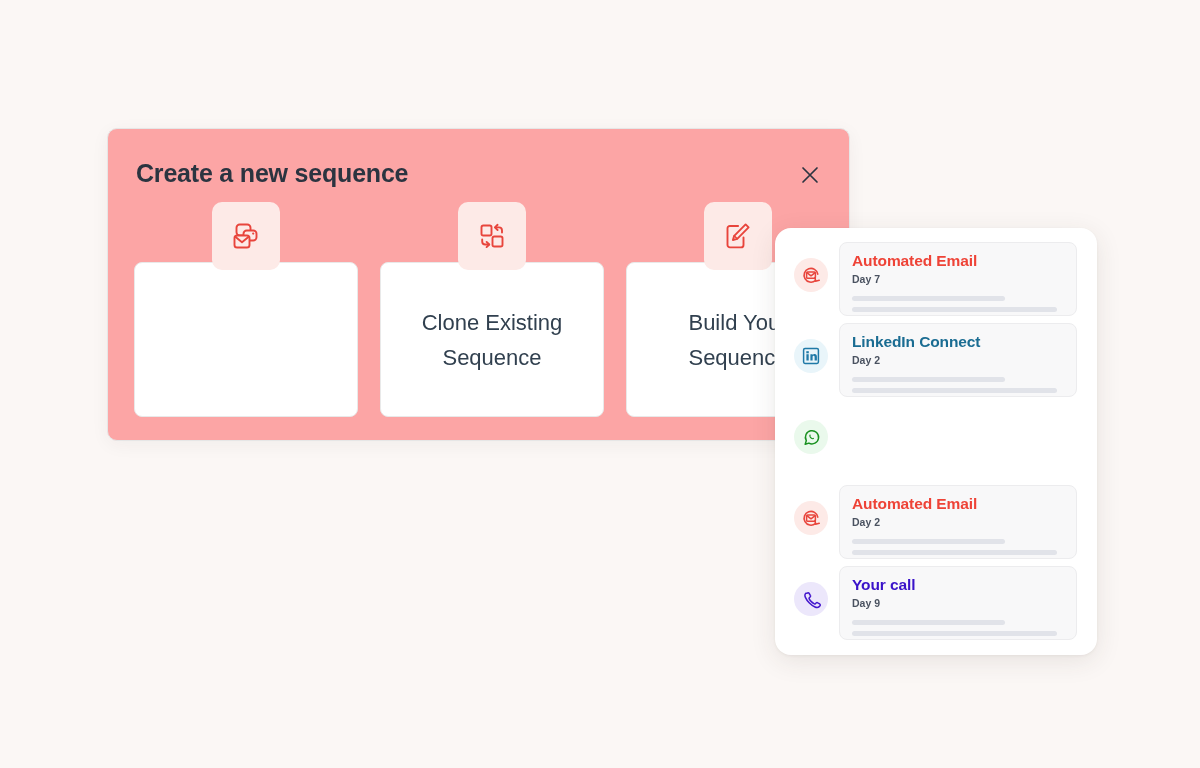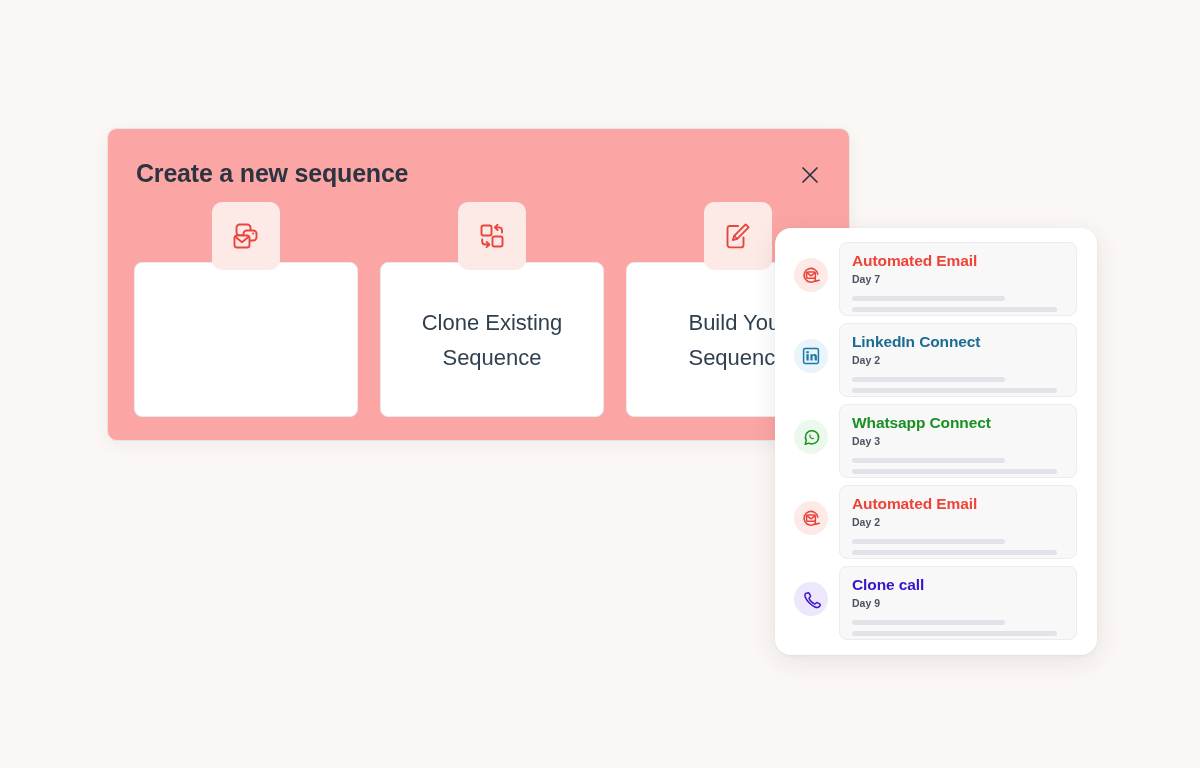--- a/index.html
+++ b/index.html
@@ -253,26 +253,20 @@
     </div>
   </div>
 
   <div class="step">
     <div class="step-icon" style="background:#eaf9ec">
       <svg width="19" height="19" viewBox="0 0 19 19" fill="none">
         <path d="M3.2 16.2 L4.3 12.6 A6.6 6.6 0 1 1 6.9 15.1 Z" stroke="#1a9121" stroke-width="1.5" stroke-linejoin="round" fill="none"></path>
         <path d="M7.4 7 c0.3 -0.5 0.6 -0.5 0.9 -0.5 l0.5 0.8 l-0.5 0.8 c0.4 0.9 1.2 1.7 2.1 2.1 l0.8 -0.5 l0.8 0.5 c0 0.3 0 0.6 -0.5 0.9 c-0.8 0.5 -2 0.1 -3 -0.9 c-1 -1 -1.4 -2.3 -1.1 -3.2 Z" fill="#1a9121"></path>
       </svg>
     </div>
-    <div class="step-card">
-      <div class="step-title" style="color:#1a8f22">Whatsapp Connect</div>
-      <div class="step-day">Day 3</div>
-      <div class="bar bar-short"></div>
-      <div class="bar bar-long"></div>
-    </div>
   </div>
 
   <div class="step">
     <div class="step-icon" style="background:#fdeae7">
       <svg width="20" height="20" viewBox="0 0 20 20" fill="none">
         <path d="M16.8 9.2 A6.9 6.9 0 1 0 14.4 15.6" stroke="#e8453c" stroke-width="1.6" stroke-linecap="round" fill="none"></path>
         <path d="M14 12.5 L14.6 16.2 L18.2 15.2" stroke="#e8453c" stroke-width="1.6" stroke-linecap="round" stroke-linejoin="round" fill="none"></path>
         <rect x="5.6" y="7.1" width="8.8" height="6.2" rx="1.1" stroke="#e8453c" stroke-width="1.5"></rect>
         <path d="M6.2 7.8 L10 10.8 L13.8 7.8" stroke="#e8453c" stroke-width="1.5" stroke-linecap="round" stroke-linejoin="round" fill="none"></path>
       </svg>
@@ -285,20 +279,20 @@
     </div>
   </div>
 
   <div class="step">
     <div class="step-icon" style="background:#ece7fb">
       <svg width="19" height="19" viewBox="0 0 19 19" fill="none">
         <path d="M5.1 3.3 c0.7 -0.7 1.6 -0.6 2.1 0.2 l1.1 1.8 c0.4 0.6 0.3 1.2 -0.2 1.7 L7.3 7.8 c-0.3 0.3 -0.3 0.6 -0.1 1 c0.5 1 1.4 2.2 2.4 3.1 c0.9 0.9 1.9 1.6 2.8 2 c0.4 0.2 0.7 0.1 1 -0.2 l0.7 -0.7 c0.5 -0.5 1.1 -0.6 1.7 -0.2 l1.8 1.1 c0.8 0.5 0.9 1.4 0.2 2.1 l-0.6 0.6 c-1 1 -2.6 1.1 -4.2 0.4 c-1.9 -0.8 -3.9 -2.3 -5.6 -4 c-1.7 -1.7 -3.2 -3.7 -4 -5.6 C2.7 5.8 2.8 4.2 3.8 3.2 Z" stroke="#4417cd" stroke-width="1.5" stroke-linejoin="round" fill="none"></path>
       </svg>
     </div>
     <div class="step-card">
-      <div class="step-title" style="color:#3a13c9">Clone call</div>
+      <div class="step-title" style="color:#3a13c9">Your call</div>
       <div class="step-day">Day 9</div>
       <div class="bar bar-short"></div>
       <div class="bar bar-long"></div>
     </div>
   </div>
 
 </div>
 
 </body></html>

